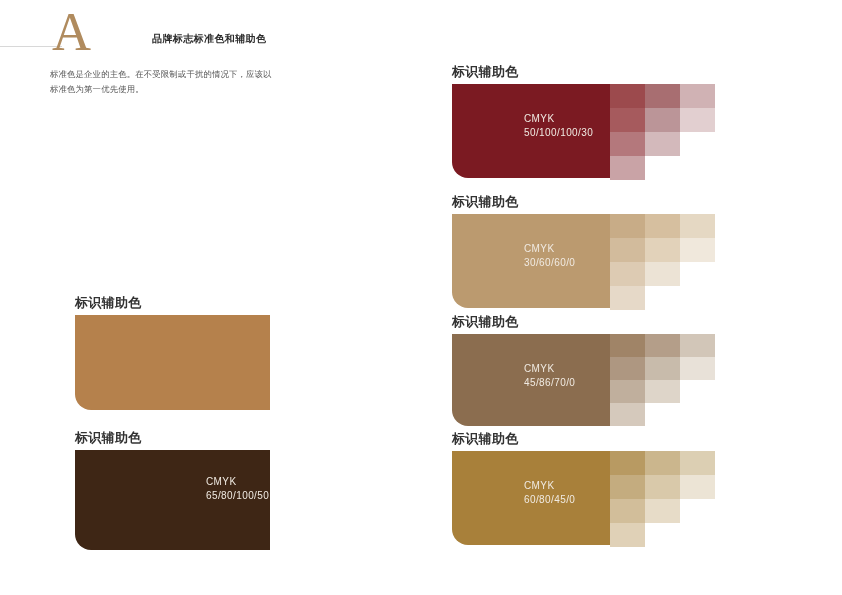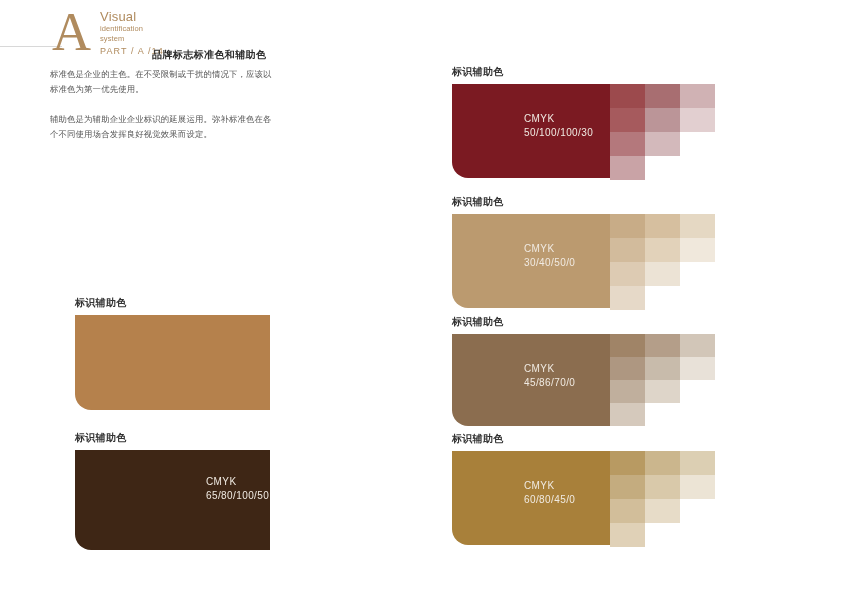--- a/index.html
+++ b/index.html
@@ -33,37 +33,37 @@
   }
   .logo-sub{
     font-size:7.5px;color:#b08b5e;line-height:8.5px;
     letter-spacing:.1px;margin-top:1px;
   }
   .logo-part{
     font-size:9px;color:#b08b5e;letter-spacing:1.1px;
     line-height:11px;margin-top:3px;
   }
   .header-title{
-    position:absolute;left:152px;top:48px;
+    position:absolute;left:152px;top:32px;
     font-size:10px;color:#2b2b2b;font-weight:bold;
     letter-spacing:.4px;white-space:nowrap;
   }
 
   
   .intro{position:absolute;left:50px;top:67px;width:226px;}
   .intro p{
     margin:0;font-size:8.4px;line-height:15px;
     color:#555555;letter-spacing:.15px;
   }
   .intro p + p{margin-top:15px;}
 
   
   .block{position:absolute;}
   .block-label{
-    font-size:10px;color:#333333;font-weight:bold;
+    font-size:13px;color:#333333;font-weight:bold;
     letter-spacing:.3px;margin-bottom:7px;line-height:11px;
   }
   .swatch-wrap{position:relative;}
   .main-swatch{
     position:relative;
     border-radius:0 0 0 16px;
   }
   .cmyk{
     position:absolute;
     color:#f0eae2;font-size:10px;line-height:13.5px;
@@ -86,32 +86,25 @@
   #block-ochre{left:452px;top:433px;}
 </style>
 </head>
 <body>
 
 <div class="page">
 
   <div class="header">
     <div class="hr-left"></div>
     <div class="logo-a">A</div>
-    <div class="logo-block">
-      <div class="logo-visual">Visual</div>
-      <div class="logo-sub">identification</div>
-      <div class="logo-sub">system</div>
-      <div class="logo-part">PART / A /14</div>
-    </div>
     <div class="header-title">品牌标志标准色和辅助色</div>
   </div>
 
   <div class="intro">
     <p>标准色是企业的主色。在不受限制或干扰的情况下，应该以标准色为第一优先使用。</p>
-    <p>辅助色是为辅助企业企业标识的延展运用。弥补标准色在各个不同使用场合发挥良好视觉效果而设定。</p>
   </div>
 
   <div class="block" id="block-standard">
       <div class="block-label">标识辅助色</div>
       <div class="swatch-wrap" style="width: 195px; height: 95px;">
         <div class="main-swatch" style="background: rgb(181, 129, 76); width: 195px; height: 95px;"></div>
       </div>
     </div>
   <div class="block" id="block-darkbrown">
       <div class="block-label">标识辅助色</div>
@@ -151,21 +144,21 @@
           </div>
         </div>
       </div>
     </div>
   <div class="block" id="block-tan">
       <div class="block-label">标识辅助色</div>
       <div class="swatch-wrap" style="width: 158px; height: 94px;">
         <div class="main-swatch" style="background: rgb(187, 154, 111); width: 158px; height: 94px;">
           <div class="cmyk" style="left: 72px; top: 28px;">
             <div>CMYK</div>
-            <div>30/40/50/0</div>
+            <div>30/60/60/0</div>
           </div>
         </div>
         <div class="tints">
           <div class="tint-col" style="left: 0px; width: 35px;">
             <div class="tint-cell" style="background: rgb(200, 172, 135); height: 24px;"></div>
             <div class="tint-cell" style="background: rgb(210, 187, 156); height: 24px;"></div>
             <div class="tint-cell" style="background: rgb(221, 203, 179); height: 24px;"></div>
             <div class="tint-cell" style="background: rgb(230, 217, 200); height: 24px;"></div>
           </div>
           <div class="tint-col" style="left: 35px; width: 35px;">

